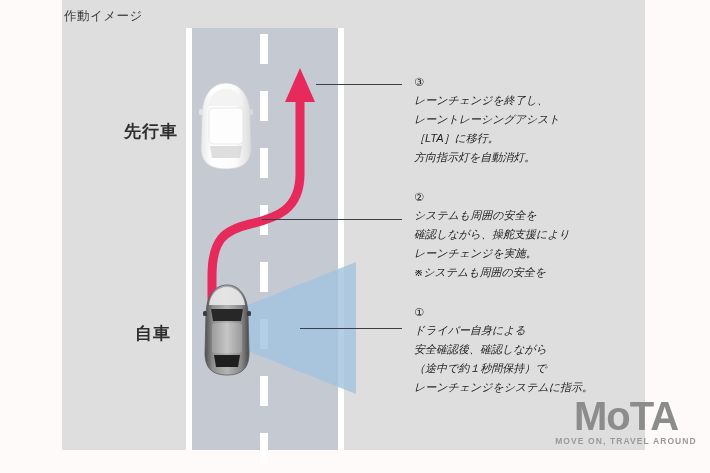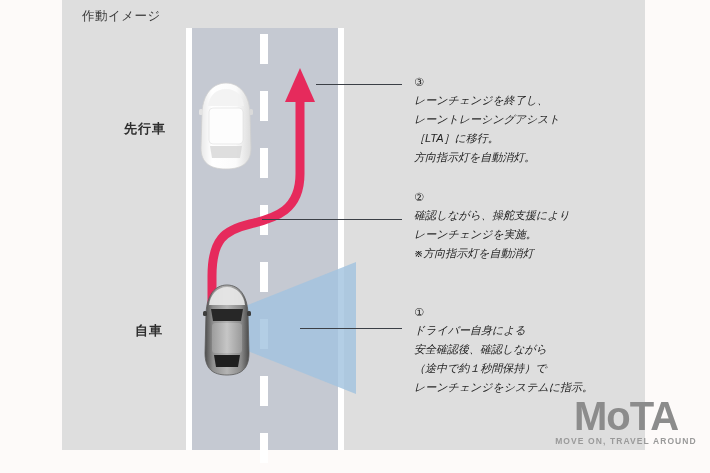--- a/index.html
+++ b/index.html
@@ -38,21 +38,21 @@
   .bg-bottom-strip {
     position: absolute;
     left: 62px; top: 450px;
     width: 583px; height: 23px;
     background: #fdfaf9;
   }
 
   
   .title {
     position: absolute;
-    left: 82px; top: 8px;
+    left: 64px; top: 8px;
     font-size: 12.5px;
     color: #3b3b3b;
     letter-spacing: 0.5px;
     white-space: nowrap;
   }
 
   
   .road {
     position: absolute;
     left: 186px; top: 28px;
@@ -95,21 +95,21 @@
   
   .car {
     position: absolute;
   }
   .car-lead { left: 199px; top: 82px; width: 54px; height: 88px; }
   .car-ego  { left: 203px; top: 283px; width: 48px; height: 94px; }
 
   
   .side-label {
     position: absolute;
-    font-size: 13px;
+    font-size: 17px;
     color: #2e2e2e;
     font-weight: bold;
     letter-spacing: 1px;
     white-space: nowrap;
   }
   .label-lead { left: 124px; top: 120px; }
   .label-ego  { left: 135px; top: 322px; }
 
   
   .leader {
@@ -276,23 +276,24 @@
   <div class="annotation ann-3">
     <span class="num">③</span>
     <span class="ln">レーンチェンジを終了し、</span>
     <span class="ln">レーントレーシングアシスト</span>
     <span class="ln">［LTA］に移行。</span>
     <span class="ln">方向指示灯を自動消灯。</span>
   </div>
 
   <div class="annotation ann-2">
     <span class="num">②</span>
+    <span class="ln">システムも周囲の安全を</span>
     <span class="ln">確認しながら、操舵支援により</span>
     <span class="ln">レーンチェンジを実施。</span>
-    <span class="ln">※方向指示灯を自動消灯</span>
+    <span class="ln">※システムも周囲の安全を</span>
   </div>
 
   <div class="annotation ann-1">
     <span class="num">①</span>
     <span class="ln">ドライバー自身による</span>
     <span class="ln">安全確認後、確認しながら</span>
     <span class="ln">（途中で約１秒間保持）で</span>
     <span class="ln">レーンチェンジをシステムに指示。</span>
   </div>
 

